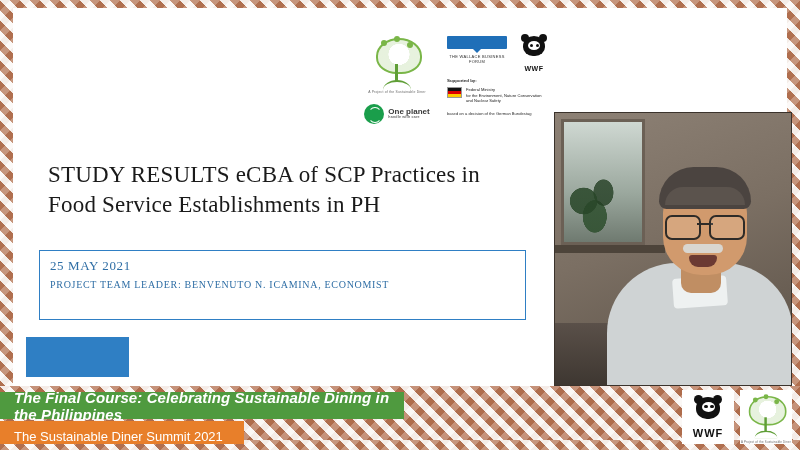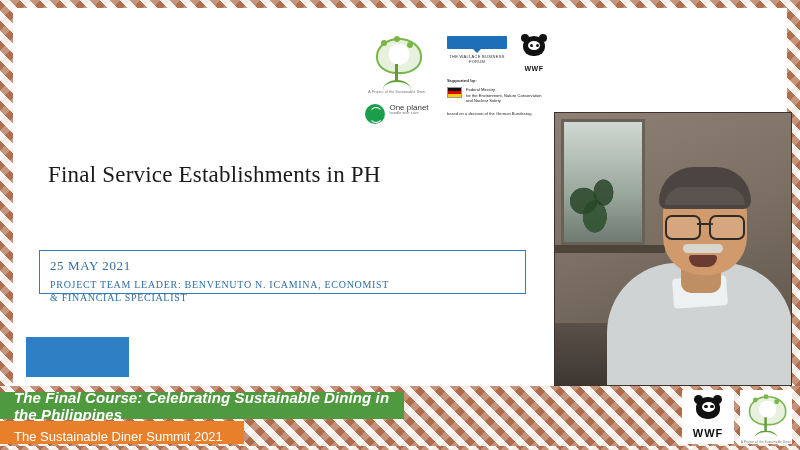--- a/index.html
+++ b/index.html
@@ -114,22 +114,23 @@
     color: #6b6b6b;
     letter-spacing: .2px;
     margin-top: 2px;
     text-align: center;
     white-space: nowrap;
   }
 
   
   .oneplanet {
     display: flex;
-    align-items: flex-start;
+    align-items: center;
     margin-top: 10px;
+    font-weight: bold;
   }
   .oneplanet .globe {
     width: 20px;
     height: 20px;
     border-radius: 50%;
     background: #1a9e4b;
     position: relative;
     flex: none;
   }
   .oneplanet .globe::after {
@@ -289,21 +290,21 @@
     color: #1a1a1a;
     letter-spacing: .2px;
   }
 
   
   .details-box {
     position: absolute;
     left: 26px;
     top: 242px;
     width: 487px;
-    height: 44px;
+    height: 70px;
     border: 1.5px solid #2f7fc4;
     box-sizing: border-box;
     padding: 7px 10px 0 10px;
   }
   .date-line {
     font-family: "Liberation Serif", serif;
     font-size: 13px;
     color: #2f6ea5;
     letter-spacing: .6px;
   }
@@ -501,21 +502,21 @@
     background: #6b3a33;
     border-radius: 4px 4px 12px 12px;
   }
 
   
   .banner {
     position: absolute;
     left: 0;
     top: 386px;
     width: 800px;
-    height: 60px;
+    height: 54px;
   }
   .banner-weave {
     position: absolute;
     inset: 0;
     background-color: #c89a7f;
     background-image:
       repeating-linear-gradient(45deg, rgba(255,255,255,0.85) 0 7px, rgba(170,95,60,0.55) 7px 14px),
       repeating-linear-gradient(-45deg, rgba(255,255,255,0.55) 0 7px, rgba(150,80,50,0.40) 7px 14px);
     background-size: 20px 20px, 20px 20px;
   }
@@ -680,28 +681,28 @@
                 <div>and Nuclear Safety</div>
               </div>
             </div>
             <div class="basedon">based on a decision of the German Bundestag</div>
           </div>
         </div>
       </div>
     </div>
 
     <div class="headline">
-      <div>Final Service Establishments in PH</div>
+      <div>STUDY RESULTS eCBA of SCP Practices in</div>
+      <div>Food Service Establishments in PH</div>
     </div>
 
     <div class="details-box">
       <div class="date-line">25 MAY 2021</div>
       <div class="role-line">
         <div>PROJECT TEAM LEADER: BENVENUTO N. ICAMINA, ECONOMIST</div>
-        <div>&amp; FINANCIAL SPECIALIST</div>
       </div>
     </div>
 
     <div class="blue-bar"></div>
   </div>
 
   <div class="webcam">
     <div class="cam-wall"></div>
     <div class="cam-window"></div>
     <div class="cam-plant"></div>

